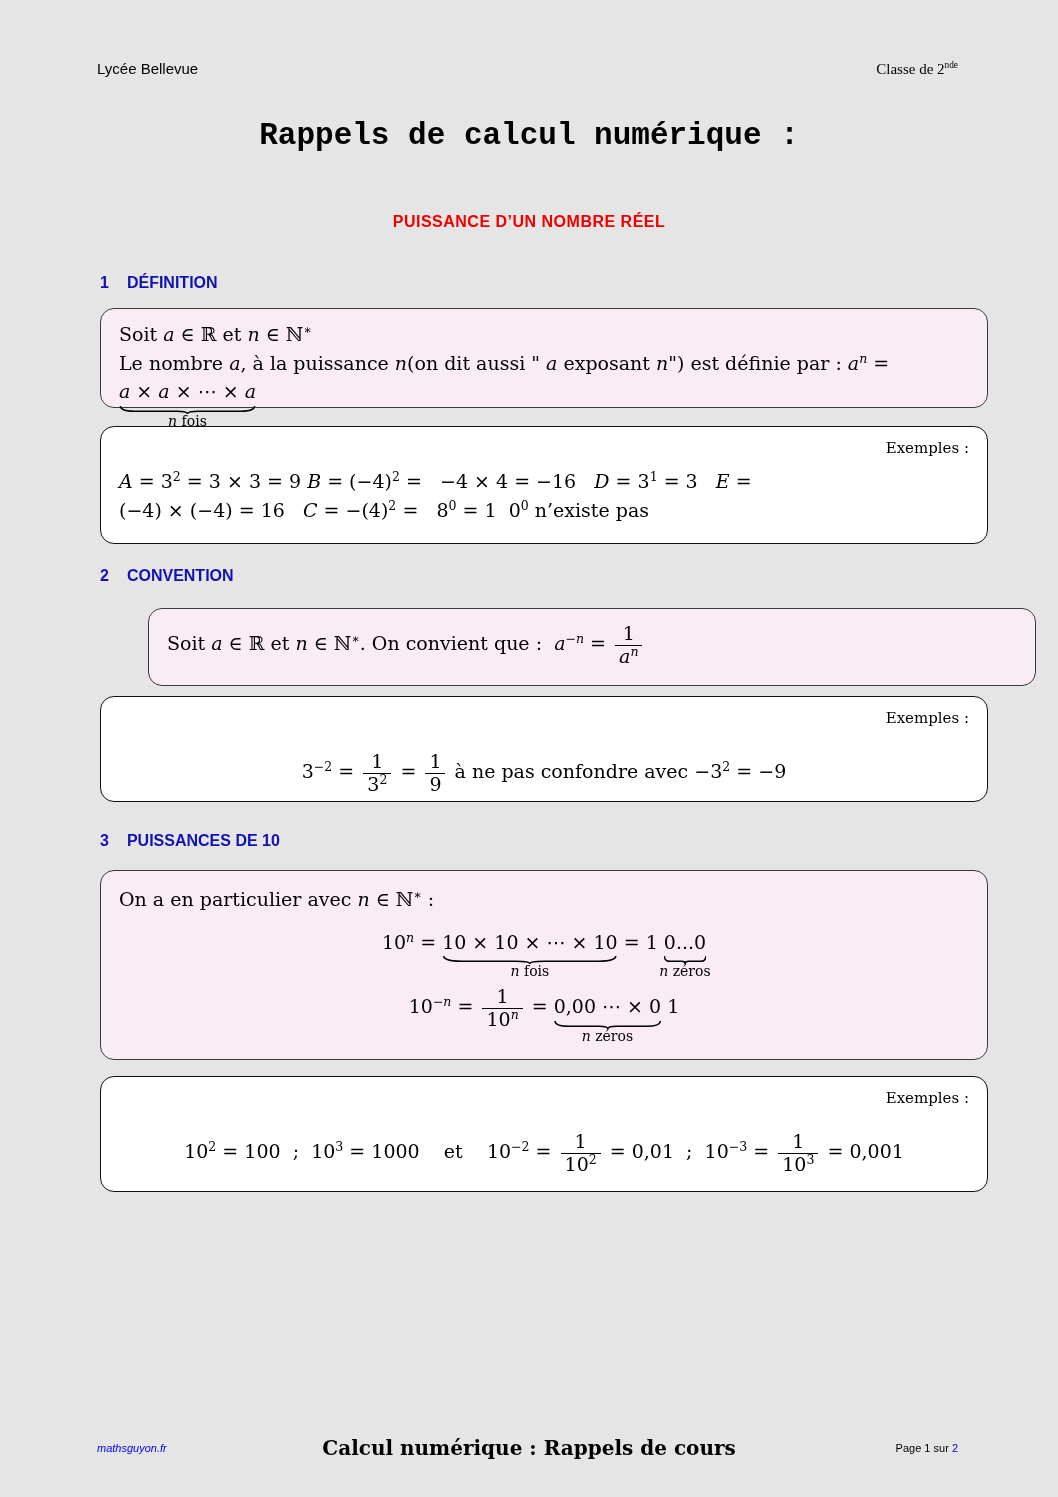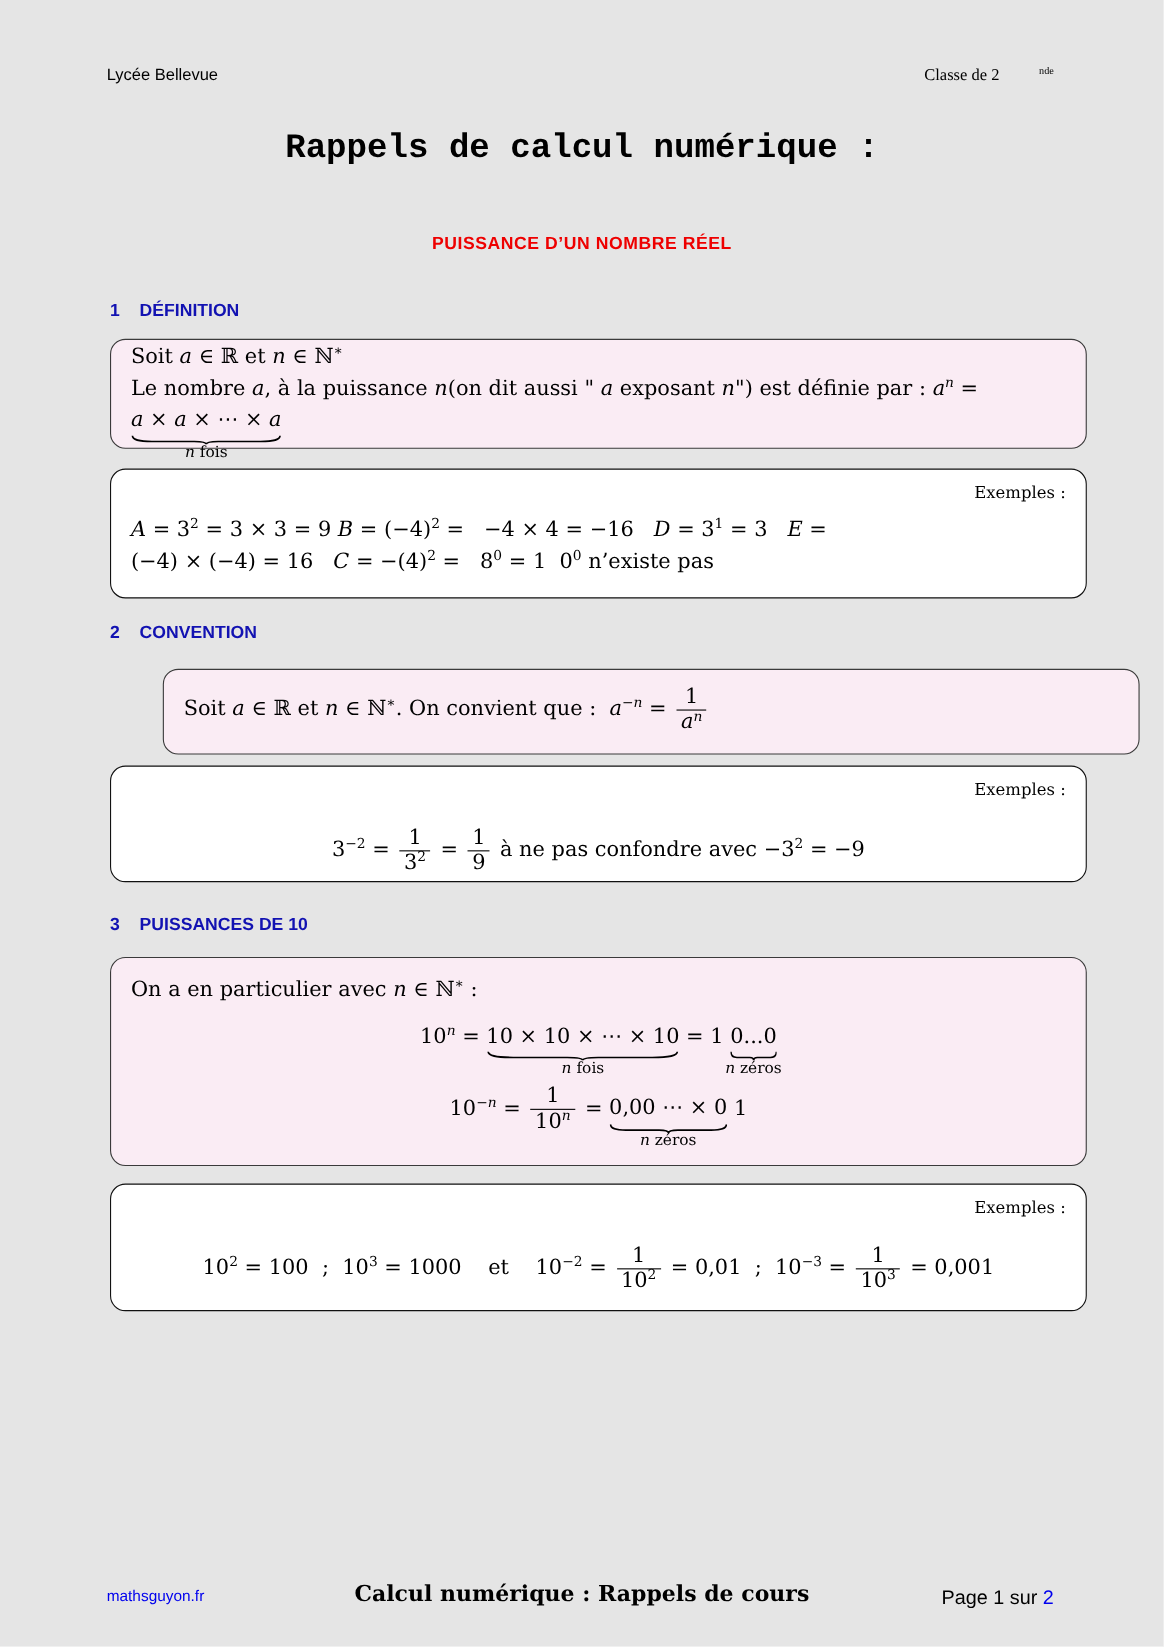--- a/index.html
+++ b/index.html
@@ -4,47 +4,47 @@
 <style>
   html,body{margin:0;padding:0;background:#ffffff;}
   *{box-sizing:border-box;}
   .page{position:relative;width:1058px;height:1497px;background:#e5e5e5;overflow:hidden;
         font-family:"DejaVu Serif",serif;color:#000;}
 
   
   .hdr-left{position:absolute;left:97px;top:60px;font-family:"Liberation Sans",sans-serif;
             font-size:15px;}
   .hdr-right{position:absolute;right:100px;top:60px;font-size:15px;font-family:"Liberation Serif",serif;}
-  .hdr-right sup{font-size:62%;top:-0.5em;margin-left:36px;}
+  .hdr-right sup{font-size:62%;top:-0.5em;}
   .ftr-left{position:absolute;left:97px;top:1442px;font-family:"Liberation Sans",sans-serif;
-            font-size:14px;color:#0000ee;cursor:pointer;}
+            font-size:11px;color:#0000ee;cursor:pointer;font-style:italic;}
   .ftr-center{position:absolute;left:0;right:0;top:1436px;text-align:center;
               font-size:20px;font-family:"DejaVu Serif",serif;font-weight:bold;}
   .ftr-right{position:absolute;right:100px;top:1442px;font-family:"Liberation Sans",sans-serif;
-             font-size:18px;}
+             font-size:11px;}
   .ftr-right .pg-total{color:#0000ee;}
 
   
   .doc-title{position:absolute;left:0;right:0;top:118px;text-align:center;
              font-size:31px;font-weight:bold;font-family:Liberation Mono, monospace;}
   .doc-subtitle{position:absolute;left:0;right:0;top:213px;text-align:center;
                 font-size:16px;font-weight:bold;color:#ee0000;
                 font-family:"Liberation Sans",sans-serif;letter-spacing:0.5px;}
 
   
   .sec{position:absolute;left:100px;font-family:"Liberation Sans",sans-serif;
        font-weight:bold;font-size:16px;color:#1212b2;}
   .sec .sec-num{display:inline-block;margin-right:18px;}
   .sec1{top:274px;} .sec2{top:567px;} .sec3{top:832px;}
 
   
   .box{position:absolute;left:100px;width:888px;border-radius:14px;}
   .pinkbox{background:#faecf4;border:1.4px solid #3a3a3a;}
   .exbox{background:#ffffff;border:1.5px solid #111;}
-  .pink1{top:308px;height:100px;padding:1px 18px 0 18px;}
+  .pink1{top:308px;height:100px;padding:11px 18px 0 18px;}
   .ex1{top:426px;height:118px;padding:12px 18px 0 18px;}
   .pink2{top:608px;height:78px;padding:14px 18px 0 18px;margin-left:48px;}
   .ex2{top:696px;height:106px;padding:12px 18px 0 18px;}
   .pink3{top:870px;height:190px;padding:14px 18px 0 18px;}
   .ex3{top:1076px;height:116px;padding:12px 18px 0 18px;}
 
   .ex-label{font-weight:normal;font-size:15px;margin-bottom:10px;text-align:right;}
 
   
   .math{font-size:19px;line-height:1.5;white-space:pre-wrap;font-family:"DejaVu Serif",serif;}

